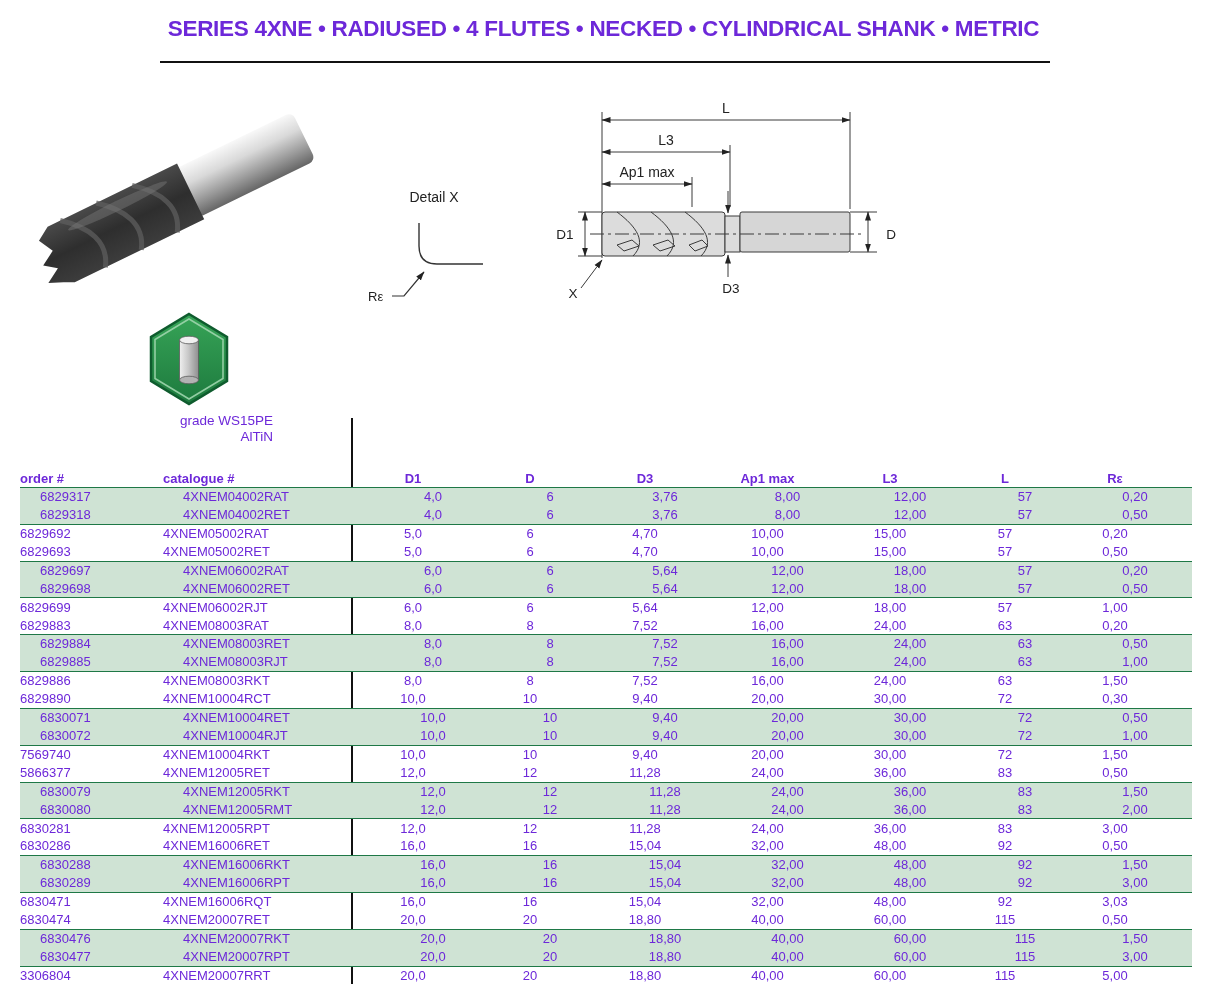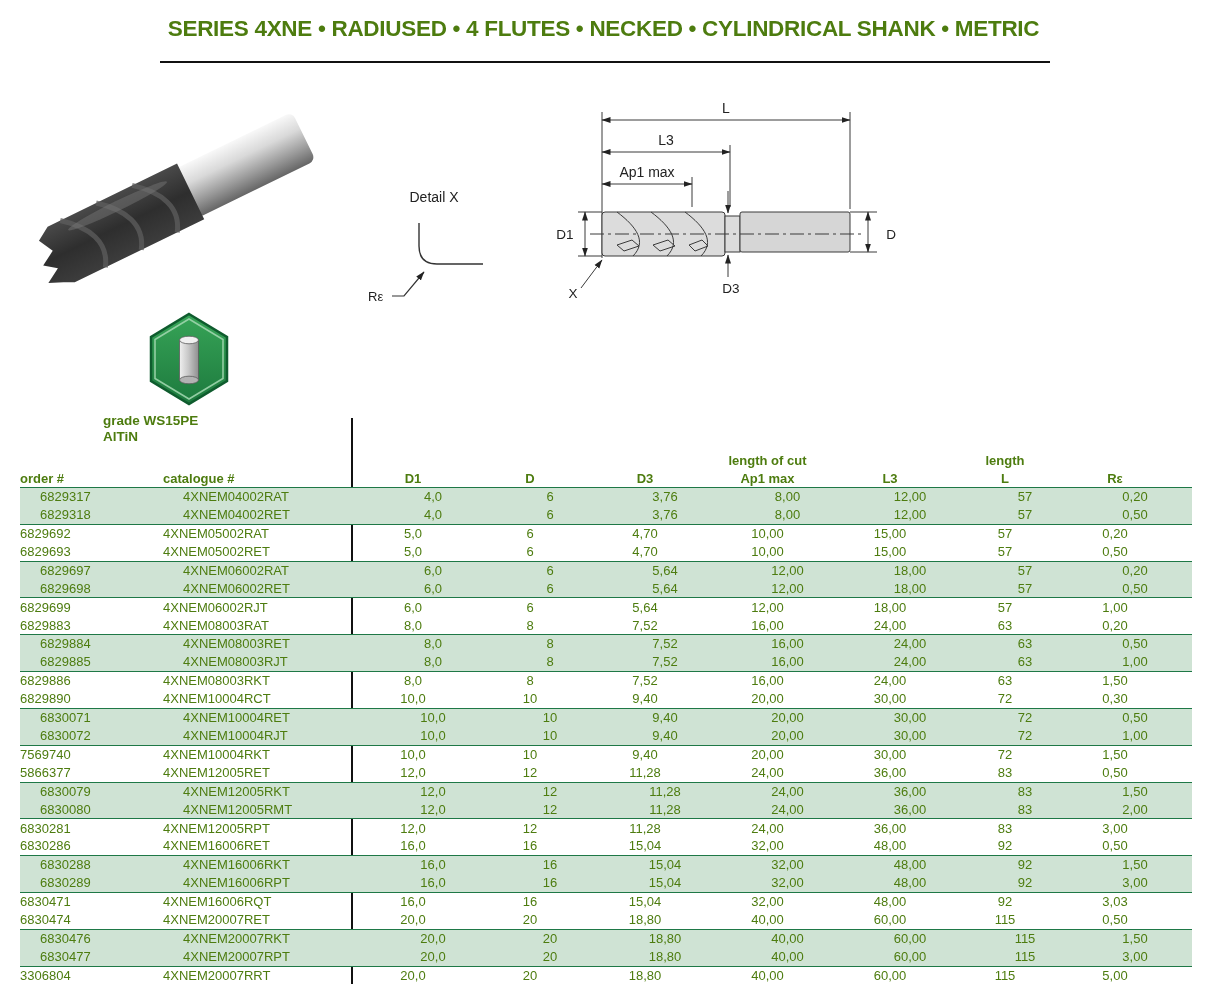--- a/index.html
+++ b/index.html
@@ -1,28 +1,28 @@
 <!DOCTYPE html>
 <html style="--band: #cfe3d4; --sep: #1e7846;"><head>
 <meta charset="utf-8">
 <style>
   html,body { margin:0; padding:0; background:#fff; }
   .page {
     position:relative; width:1207px; height:997px; background:#ffffff;
-    font-family:"Liberation Sans", sans-serif; color:#4d7c0f; overflow:hidden;
+    font-family:"Liberation Sans", sans-serif; color:#6d28d9; overflow:hidden;
   }
   .title {
     position:absolute; top:16px; left:0; width:100%;
     text-align:center; font-size:22.5px; font-weight:bold; letter-spacing:-0.3px;
     white-space:nowrap;
   }
   .title-rule { position:absolute; top:61px; left:160px; width:890px; height:2px; background:#111; }
 
-  .grade-block { position:absolute; left:103px; top:413px; width:170px; text-align:left;
-    font-size:13.5px; font-weight:bold; line-height:16px; }
+  .grade-block { position:absolute; left:103px; top:413px; width:170px; text-align:right;
+    font-size:13.5px; font-weight:normal; line-height:16px; }
 
   .vline { position:absolute; left:351px; top:418px; width:1.5px; height:566px; background:#111; }
 
   
   .trow { display:grid; grid-template-columns:120px 211px 124px 110px 120px 125px 120px 110px 110px 22px;
           width:1172px; box-sizing:border-box; }
   .c { font-size:13px; text-align:center; overflow:hidden; white-space:nowrap; }
   .c-order { text-align:left; padding-right:4px; }
   .c-cat { text-align:left; padding-left:23px; font-weight:normal; }
   .theadrow .c { font-weight:bold; }
@@ -152,32 +152,20 @@
     </g>
   </svg>
 
   <div class="grade-block">
     <div>grade WS15PE</div>
     <div>AlTiN</div>
   </div>
 
   <div class="vline"></div>
 
-  <div class="trow theadrow group-row">
-    <div class="c"></div>
-      <div class="c"></div>
-      <div class="c"></div>
-      <div class="c"></div>
-      <div class="c"></div>
-    <div class="c">length of cut</div>
-    <div class="c"></div>
-    <div class="c">length</div>
-    <div class="c"></div>
-      <div class="c"></div>
-  </div>
 
   <div class="trow theadrow colhead-row">
     <div class="c c-order">order #</div>
     <div class="c c-cat">catalogue #</div>
     <div class="c">D1</div>
     <div class="c">D</div>
     <div class="c">D3</div>
     <div class="c">Ap1 max</div>
     <div class="c">L3</div>
     <div class="c">L</div>

